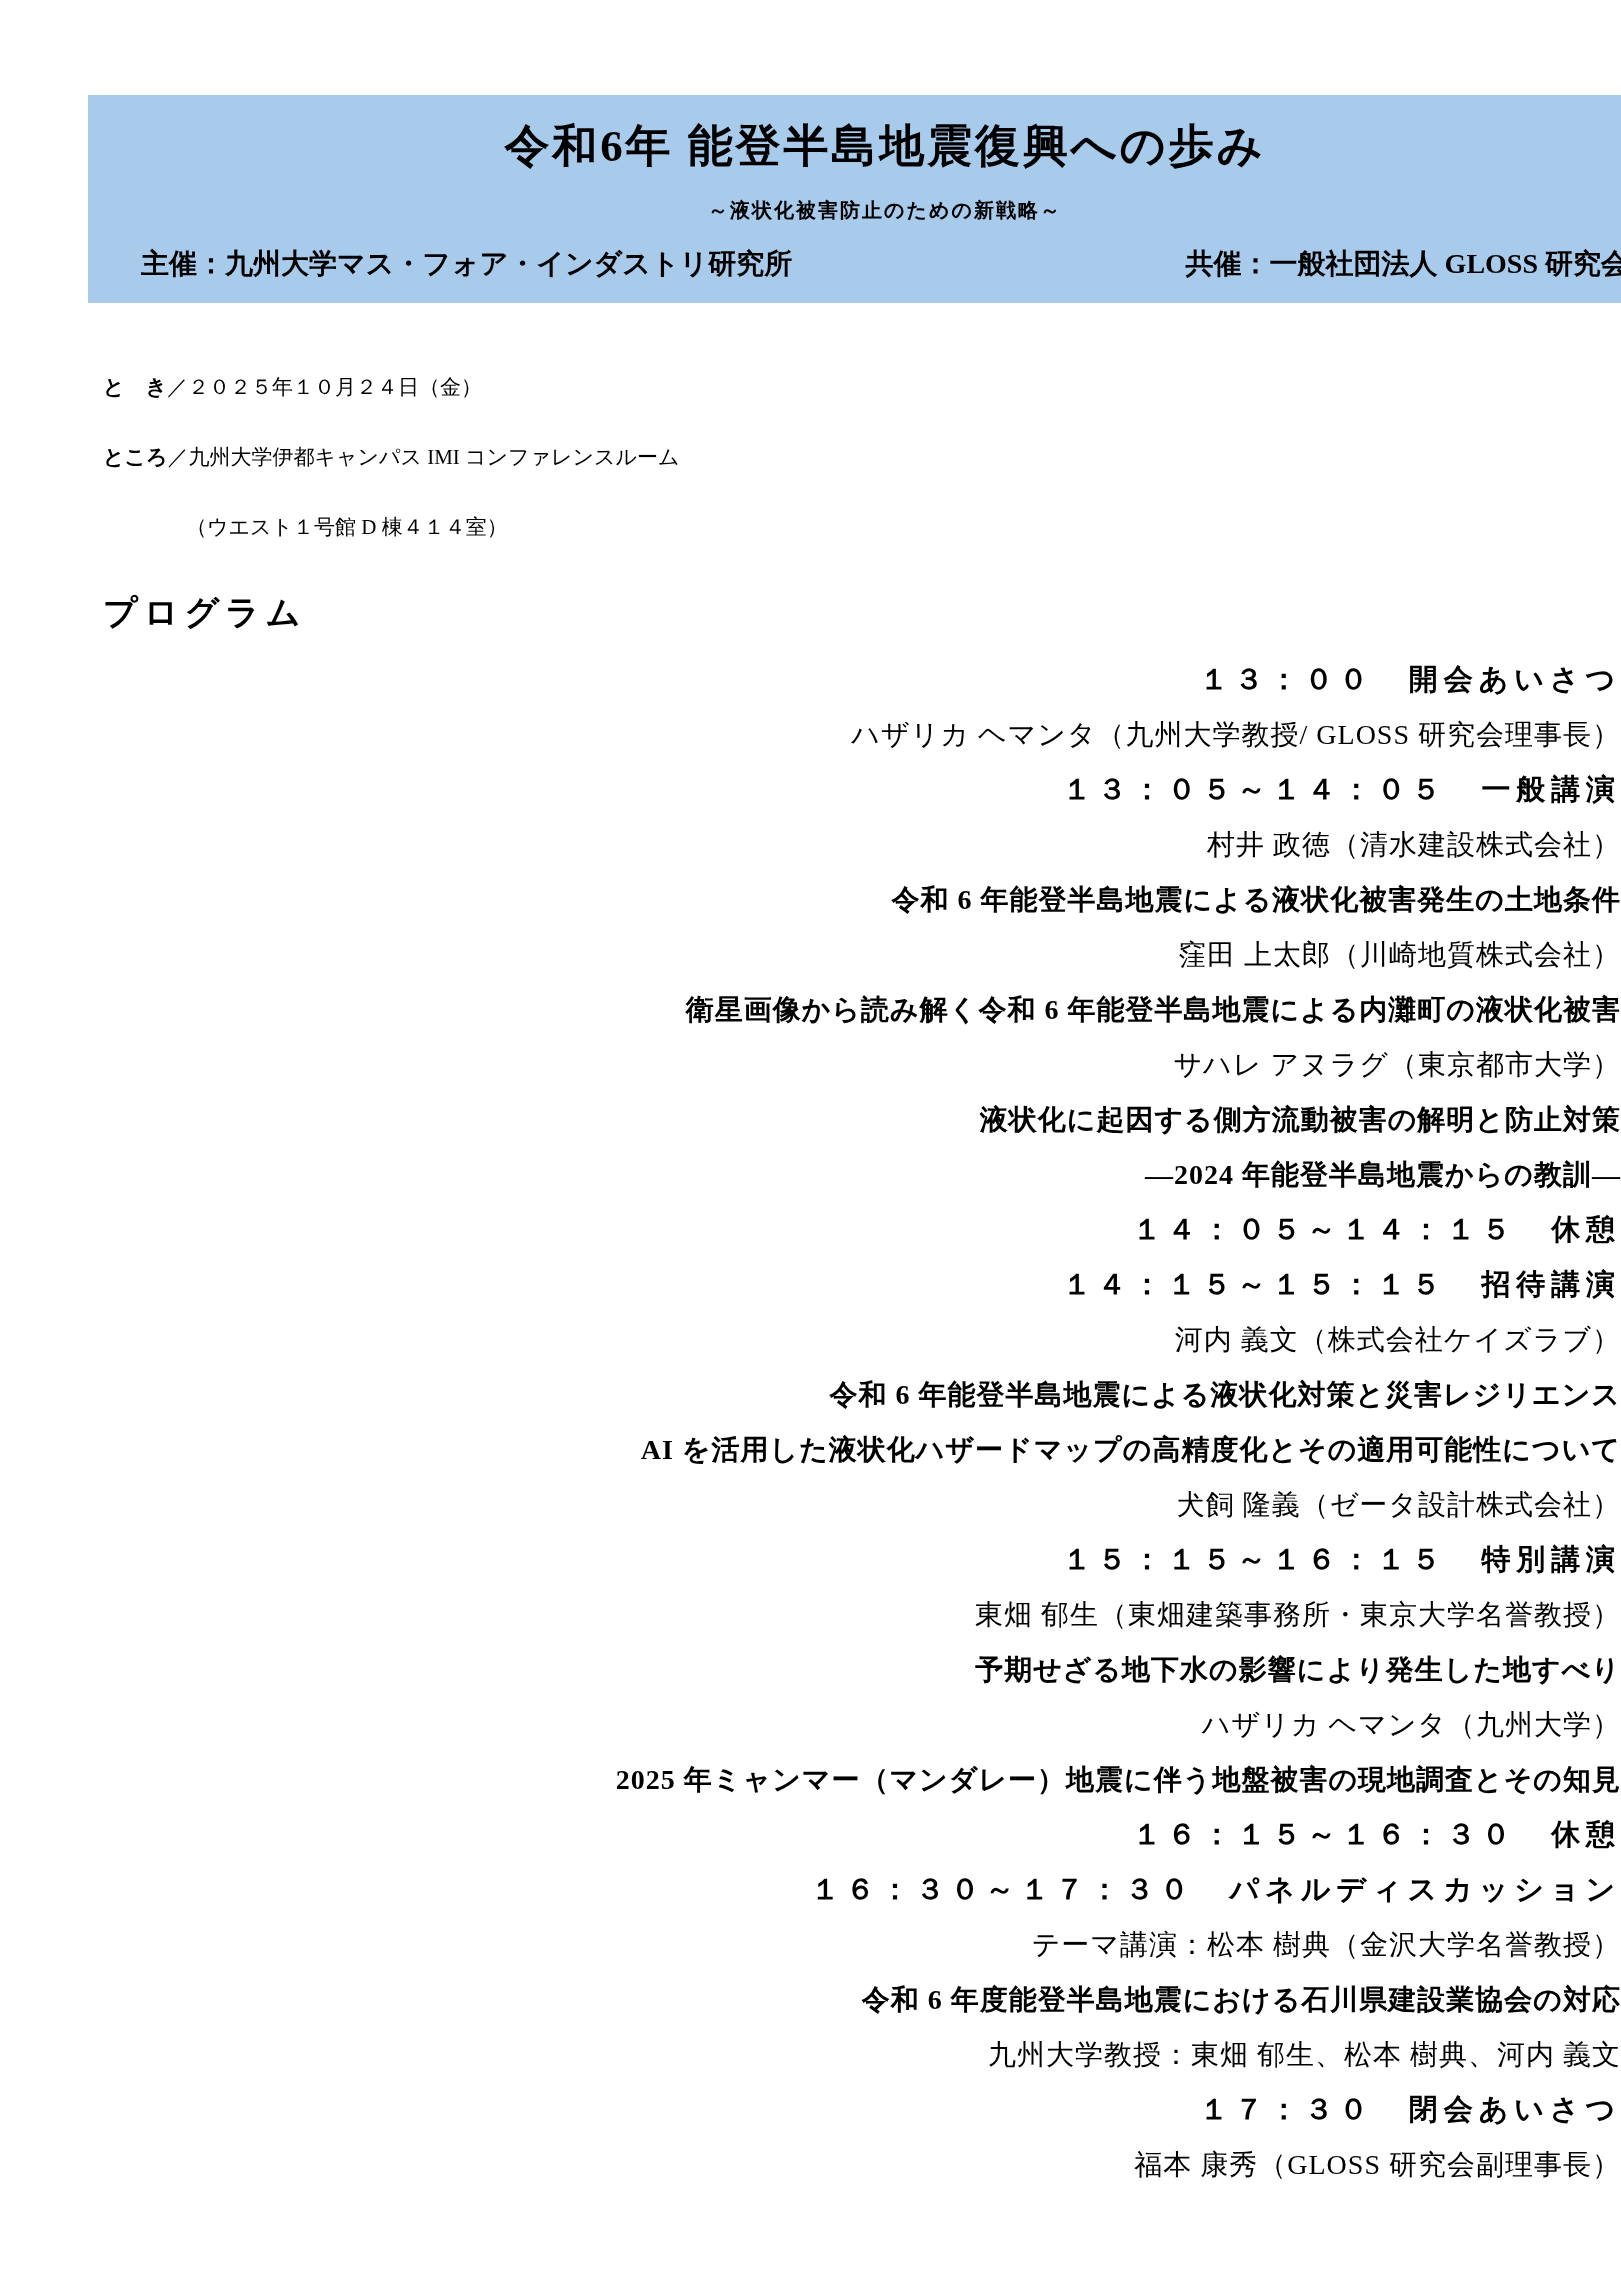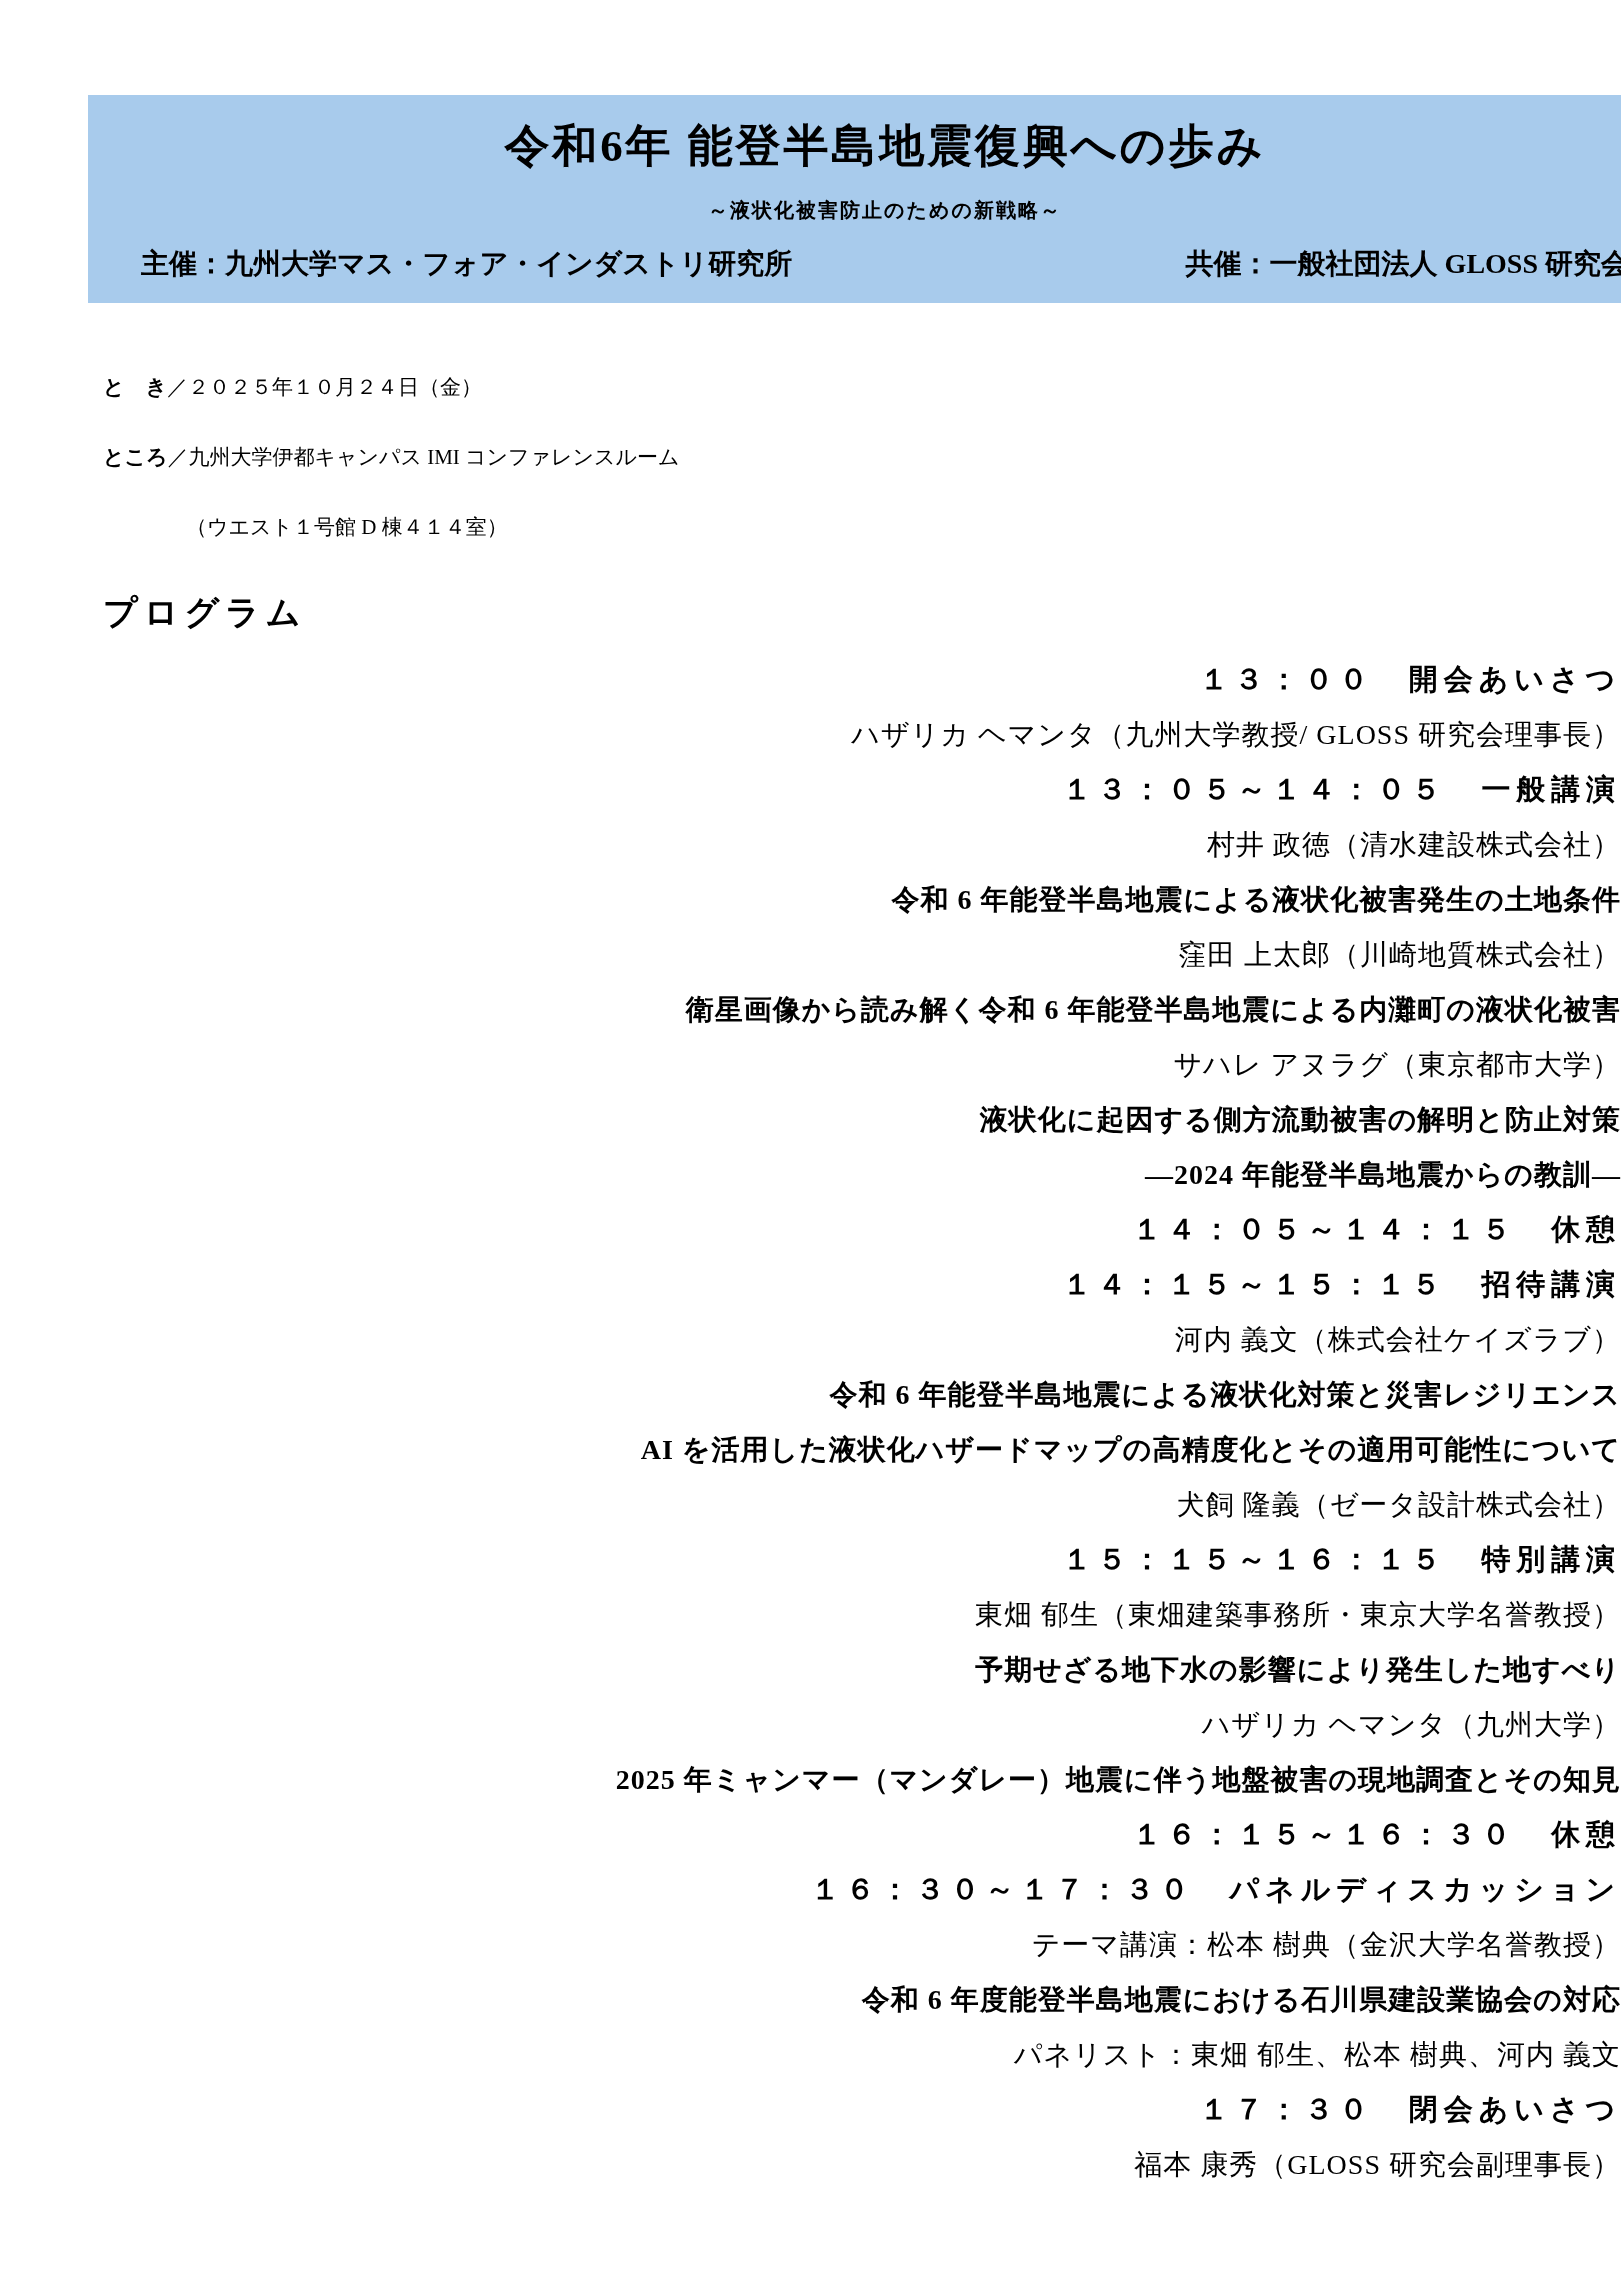--- a/index.html
+++ b/index.html
@@ -97,19 +97,19 @@
       <div class="pline pl-speaker">犬飼 隆義（ゼータ設計株式会社）</div>
       <div class="pline pl-session">１５：１５～１６：１５　特別講演</div>
       <div class="pline pl-speaker">東畑 郁生（東畑建築事務所・東京大学名誉教授）</div>
       <div class="pline pl-talk">予期せざる地下水の影響により発生した地すべり</div>
       <div class="pline pl-speaker">ハザリカ ヘマンタ（九州大学）</div>
       <div class="pline pl-talk">2025 年ミャンマー（マンダレー）地震に伴う地盤被害の現地調査とその知見</div>
       <div class="pline pl-session">１６：１５～１６：３０　休憩</div>
       <div class="pline pl-session">１６：３０～１７：３０　パネルディスカッション</div>
       <div class="pline pl-speaker">テーマ講演：松本 樹典（金沢大学名誉教授）</div>
       <div class="pline pl-talk">令和 6 年度能登半島地震における石川県建設業協会の対応</div>
-      <div class="pline pl-speaker">パネリスト：東畑 郁生、松本 樹典、河内 義文</div>
+      <div class="pline pl-speaker">九州大学教授：東畑 郁生、松本 樹典、河内 義文</div>
       <div class="pline pl-session">１７：３０　閉会あいさつ</div>
       <div class="pline pl-speaker">福本 康秀（GLOSS 研究会副理事長）</div>
     </div>
 
 </div>
 
 
 </body></html>

